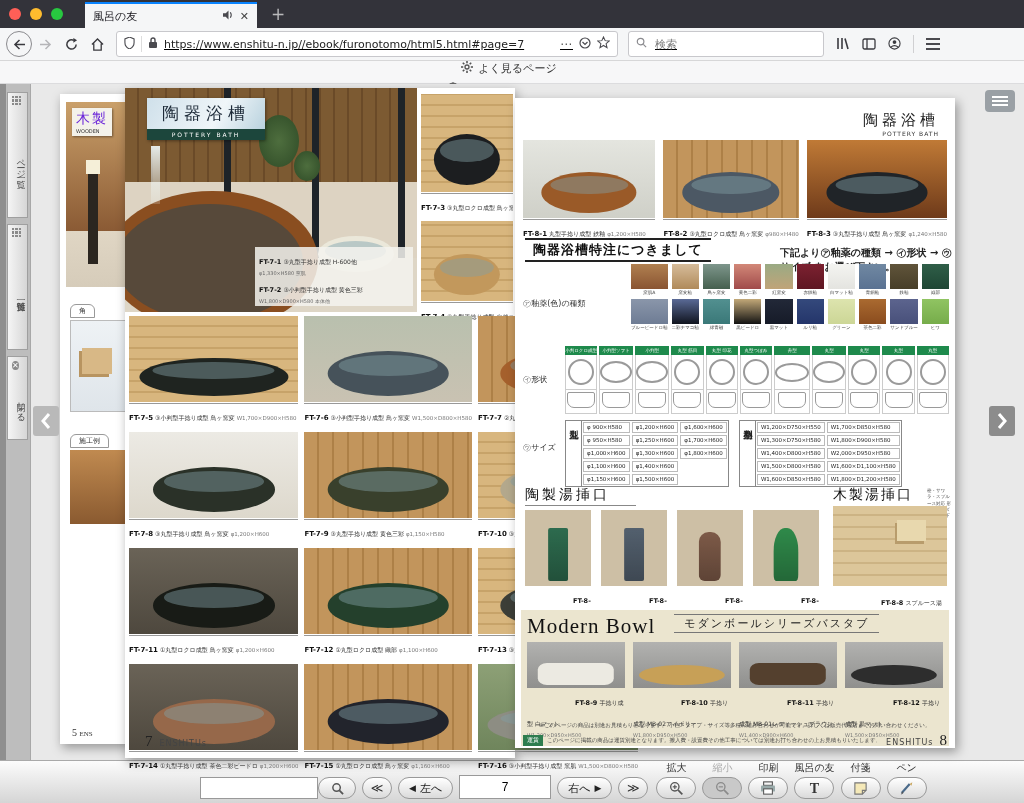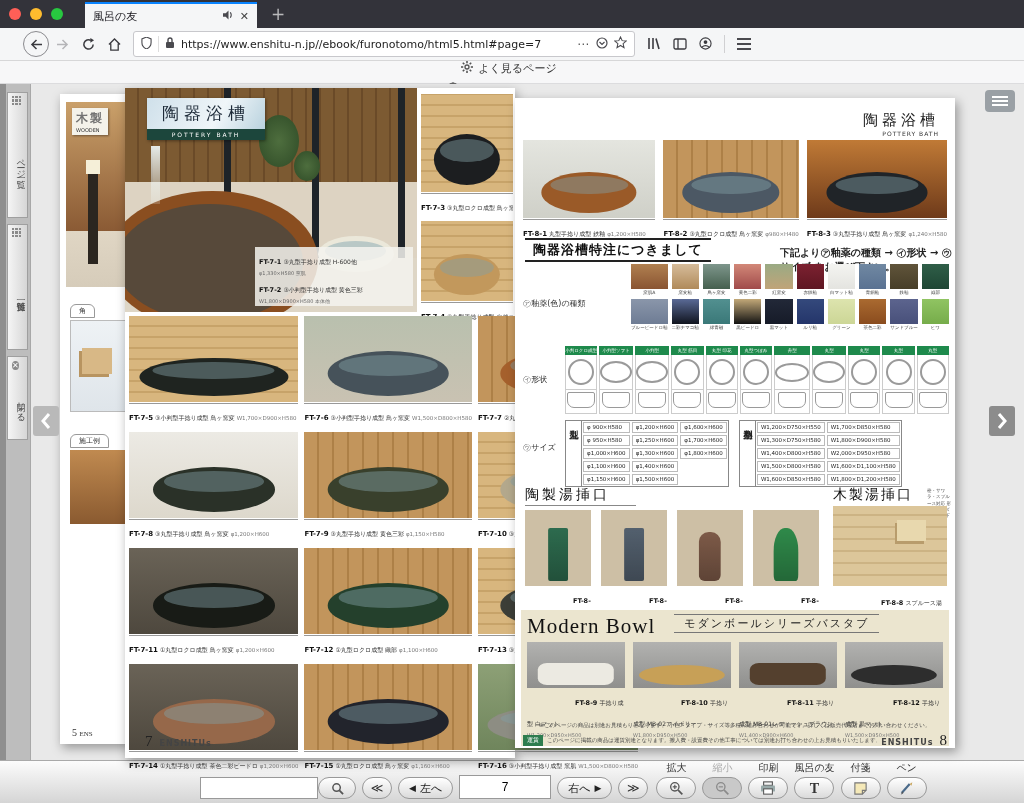--- a/index.html
+++ b/index.html
@@ -6,21 +6,21 @@
     font-family:"DejaVu Sans","Liberation Sans",sans-serif;background:#e9e9e9;}
   .serif{font-family:"Liberation Serif","DejaVu Serif",serif;}
   
   .titlebar{height:28px;background:#33333a;display:flex;align-items:center;position:relative;}
   .tl{width:12px;height:12px;border-radius:50%;margin-left:9px;}
   .tab{margin-left:22px;width:172px;height:26px;margin-top:2px;background:#f5f6f7;border-top:2px solid #0a84ff;
     display:flex;align-items:center;padding:0 8px;box-sizing:border-box;font-size:11px;color:#15141a;gap:6px;}
   .tab .ttl{flex:1;white-space:nowrap;overflow:hidden;}
   .tab .cx{color:#444;font-size:11px;}
   .newtab{color:#b9b9bb;font-size:17px;margin-left:14px;line-height:28px;}
-  .navbar{height:32px;background:#f5f6f7;display:flex;align-items:center;padding:0 23px;border-bottom:1px solid #d7d7d8;}
+  .navbar{height:32px;background:#f5f6f7;display:flex;align-items:center;padding:0 6px;border-bottom:1px solid #d7d7d8;text-decoration:underline;}
   .navbtn{width:26px;height:26px;display:flex;align-items:center;justify-content:center;}
   .backcirc{width:24px;height:24px;border:1px solid #8a8a8e;border-radius:50%;display:flex;align-items:center;justify-content:center;}
   .urlbar{width:486px;height:24px;background:#fff;border:1px solid #c8c8cc;border-radius:3px;display:flex;align-items:center;
     margin-left:6px;padding:0 7px;font-size:11px;color:#333;gap:6px;}
   .urlbar .sep{width:1px;height:16px;background:#ddd;}
   .urlbar .utext{flex:1;white-space:nowrap;overflow:hidden;color:#222;}
   .urlbar .dots{color:#555;letter-spacing:1px;font-size:12px;}
   .searchbar{width:180px;height:24px;background:#fff;border:1px solid #c8c8cc;border-radius:3px;display:flex;align-items:center;
     margin-left:10px;padding:0 7px;font-size:11px;color:#8a8a8e;gap:6px;}
   .rightic{display:flex;align-items:center;margin-left:12px;gap:12px;}
@@ -71,21 +71,21 @@
   .cap .s{font-size:5.5px;color:#777;margin-left:2px;}
   
   .p7grid{position:absolute;left:4px;right:4px;top:228px;display:grid;grid-template-columns:repeat(3,1fr);gap:7px 6px;}
   .p7grid .photo{height:86px;}
   .hdrbox{position:absolute;left:22px;top:10px;width:118px;box-shadow:1px 1px 3px rgba(0,0,0,.4);}
   .hdrbox .hb1{background:linear-gradient(120deg,#cfe0ea,#f0f6f9 60%,#b9d2de);padding:4px 6px;font-size:17px;
     letter-spacing:5px;color:#1d2a38;text-align:center;}
   .hdrbox .hb2{background:#1c463c;color:#fff;font-size:6px;letter-spacing:2px;text-align:center;padding:2px 0;}
   .pgfoot7{position:absolute;left:20px;bottom:8px;display:flex;align-items:baseline;gap:7px;}
   .pgnum{font-size:15px;color:#222;}
-  .brand{font-size:8px;color:#444;letter-spacing:1px;font-weight:bold;}
+  .brand{font-size:8px;color:#444;letter-spacing:1px;}
   
   .p8hdr{position:absolute;top:13px;right:16px;text-align:right;}
   .p8hdr .h1{font-size:15px;letter-spacing:4px;color:#222;}
   .p8hdr .h2{font-size:6px;letter-spacing:1px;color:#333;}
   .p8top{position:absolute;left:8px;right:8px;top:42px;display:grid;grid-template-columns:repeat(3,1fr);gap:8px;}
   .p8top .photo{height:78px;}
   .custitle{position:absolute;left:10px;top:140px;border-top:2px solid #222;border-bottom:2px solid #222;
     font-size:13px;font-weight:bold;letter-spacing:1px;padding:1px 8px;color:#111;}
   .cusinstr{position:absolute;left:218px;top:148px;font-size:10px;font-weight:bold;color:#222;margin-left:47px;}
   .glzlabel{position:absolute;left:8px;top:200px;font-size:8px;color:#333;}
@@ -134,21 +134,21 @@
   .p8foot{position:absolute;left:8px;right:8px;top:624px;font-size:5.5px;color:#444;text-align:center;white-space:nowrap;overflow:hidden;}
   .p8foot2{position:absolute;left:8px;right:8px;top:634px;display:flex;align-items:center;gap:4px;font-size:5.5px;color:#444;}
   .fbadge{background:#2e7d4f;color:#fff;font-size:6px;padding:1px 4px;}
   .p8brand{margin-left:auto;display:flex;align-items:baseline;gap:6px;}
   
   .bp{overflow:hidden;}
   .bp .bphoto{position:absolute;left:6px;top:8px;width:60px;height:185px;background:linear-gradient(#caa06a,#8a5a34 70%,#e0d6c4 70%,#d6ccba);}
   .bp .lamp{position:absolute;left:28px;top:78px;width:10px;height:92px;background:#2b2620;}
   .bp .lamptop{position:absolute;left:26px;top:66px;width:14px;height:14px;background:#f5efd8;}
   .bplabel{position:absolute;left:12px;top:14px;background:#f4f2ea;padding:2px 4px;box-shadow:1px 1px 2px rgba(0,0,0,.4);}
-  .bplabel .t{font-size:12px;letter-spacing:2px;color:#737373;font-weight:bold;}
+  .bplabel .t{font-size:14px;letter-spacing:2px;color:#6d28d9;}
   .bplabel .u{font-size:5px;color:#333;}
   .bpsec{position:absolute;left:10px;border:1px solid #999;border-radius:6px 6px 0 0;font-size:7px;color:#333;padding:1px 8px;background:#fff;}
   .bpbox1{position:absolute;left:10px;top:226px;width:56px;height:90px;border:1px solid #bbb;background:linear-gradient(#eef2f5,#dfe5ea);}
   .bpcube{position:absolute;left:22px;top:254px;width:30px;height:26px;background:#d8b886;box-shadow:-3px 3px 0 #b89460;}
   .bpbox2{position:absolute;left:10px;top:356px;width:56px;height:74px;background:linear-gradient(#c08a50,#8a5a30);}
   .bpfoot{position:absolute;left:12px;bottom:6px;font-size:10px;color:#333;}
   
   .hero{position:absolute;left:0;top:0;width:292px;height:224px;overflow:hidden;background:#ddd3c2;}
   .hero .fence{position:absolute;left:0;top:0;width:100%;height:42%;background:repeating-linear-gradient(90deg,#7c5a32 0 12px,#6a4a28 12px 14px);}
   .hero .frame{position:absolute;top:0;height:78%;width:7px;background:#1e2328;}
@@ -242,20 +242,28 @@
     <span>
       <svg width="12" height="12" viewBox="0 0 12 12">
           <circle cx="6" cy="6" r="5" fill="none" stroke="#4a4a4f" stroke-width="1.2"></circle>
           <path d="M3.5 5 L6 7.5 L8.5 5" stroke="#4a4a4f" stroke-width="1.2" fill="none"></path>
         </svg></span>
     <span>
       <svg width="13" height="13" viewBox="0 0 14 14">
           <path d="M7 1 L8.8 5 L13 5.4 L9.8 8.2 L10.8 12.5 L7 10.2 L3.2 12.5 L4.2 8.2 L1 5.4 L5.2 5 Z" fill="none" stroke="#4a4a4f" stroke-width="1.1"></path>
         </svg></span>
   </div>
+  <div class="searchbar">
+    <span>
+      <svg width="11" height="11" viewBox="0 0 12 12">
+          <circle cx="5" cy="5" r="3.6" fill="none" stroke="#8a8a8e" stroke-width="1.3"></circle>
+          <line x1="8" y1="8" x2="11" y2="11" stroke="#8a8a8e" stroke-width="1.3"></line>
+        </svg></span>
+    <input class="searchinput" style="border: none; outline: none; flex: 1 1 0%; font-size: 11px; background: transparent;" placeholder="検索">
+  </div>
   <div class="rightic">
     <span>
       <svg width="14" height="13" viewBox="0 0 14 13">
           <line x1="2" y1="1" x2="2" y2="12" stroke="#3a3a3f" stroke-width="1.6"></line>
           <line x1="6" y1="1" x2="6" y2="12" stroke="#3a3a3f" stroke-width="1.6"></line>
           <line x1="9" y1="1.5" x2="12" y2="12" stroke="#3a3a3f" stroke-width="1.6"></line>
         </svg></span>
     <span>
       <svg width="14" height="12" viewBox="0 0 14 12">
           <rect x="1" y="1" width="12" height="10" rx="1.5" fill="none" stroke="#3a3a3f" stroke-width="1.3"></rect>

